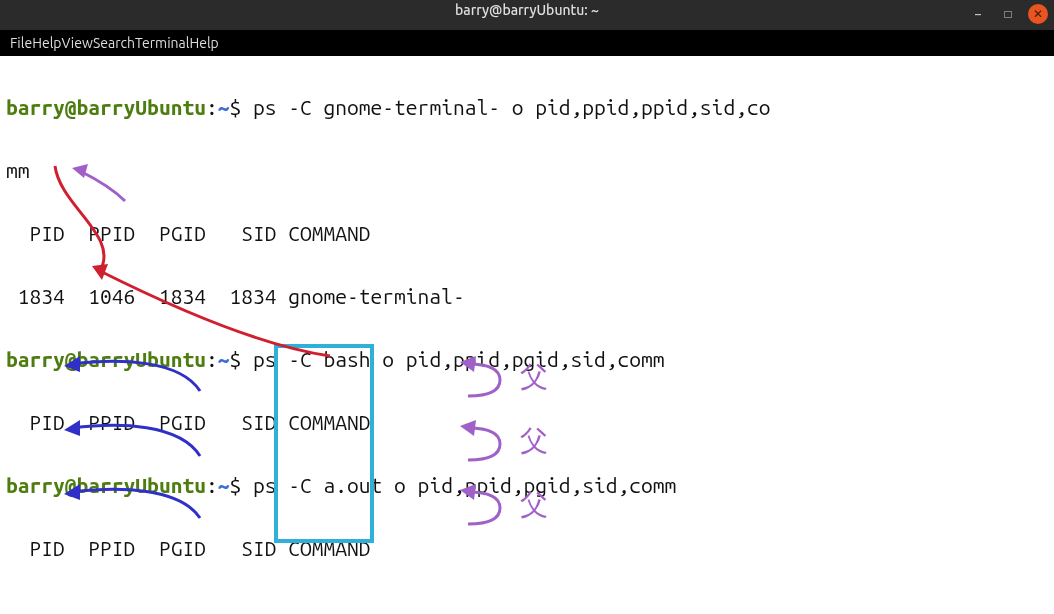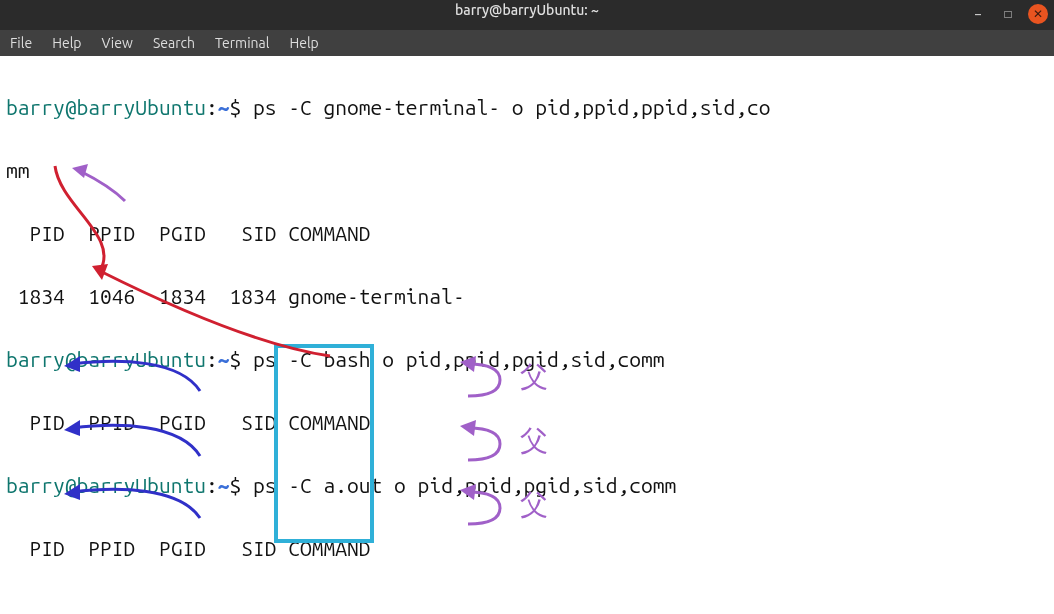--- a/index.html
+++ b/index.html
@@ -37,38 +37,37 @@
     height: 20px;
     display: flex;
     align-items: center;
     justify-content: center;
     color: #ccc;
     font-size: 12px;
     border-radius: 50%;
   }
   .wc-close { background: #e95420; color: #3a1a0f; }
   .menubar {
-    background: #404040;
+    background: #000000;
     height: 26px;
     display: flex;
     align-items: center;
-    gap: 20px;
     padding: 0 10px;
     color: #ddd;
     font-family: Ubuntu, sans-serif;
     font-size: 14px;
   }
   .menubar span { cursor: default; }
   .terminal {
     padding: 4px 6px;
     white-space: pre;
     color: #000;
     position: relative;
   }
-  .prompt-user { color: #0f766e; font-weight: normal; }
+  .prompt-user { color: #4d7c0f; font-weight: bold; }
   .prompt-path { color: #3a6fd8; font-weight: bold; }
   .cmd { color: #111; }
   .row { display: block; }
   
   .overlay {
     position: absolute;
     left: 0; top: 0;
     pointer-events: none;
   }
   .anno-text {

